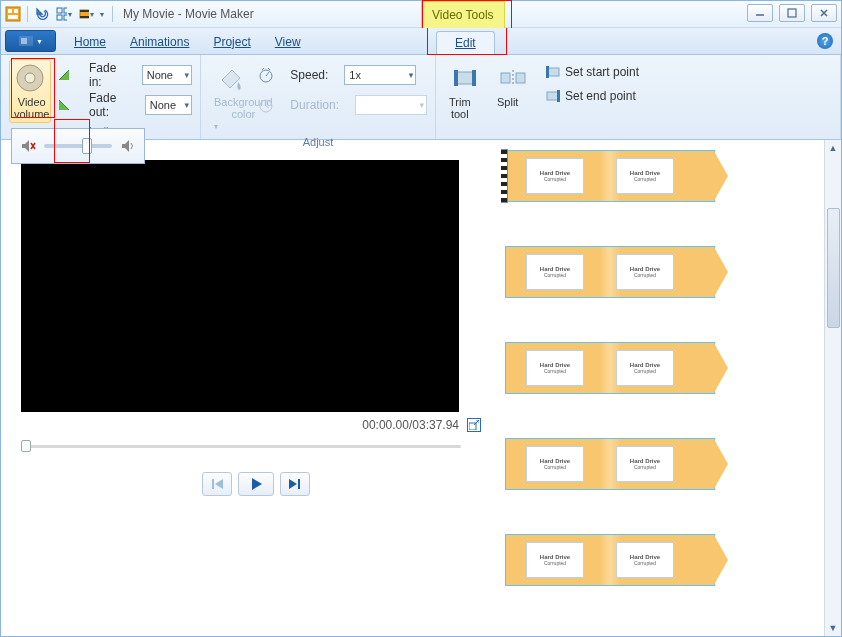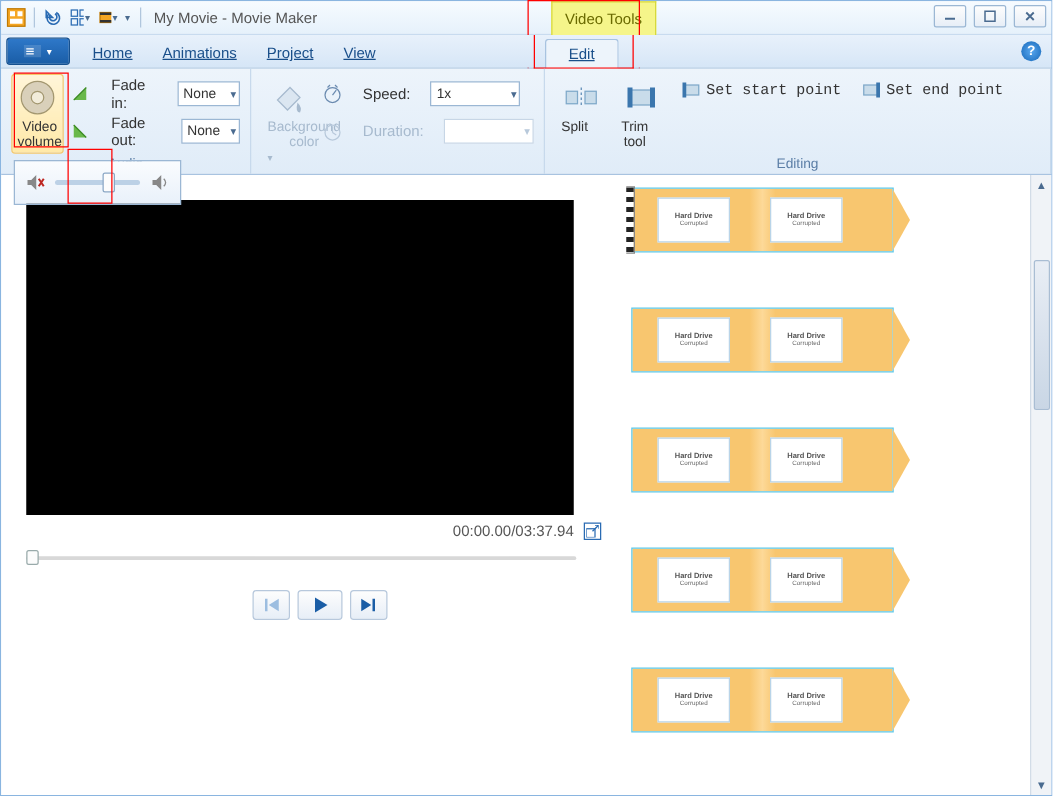--- a/index.html
+++ b/index.html
@@ -3,21 +3,21 @@
 <meta charset="utf-8">
 <style>
   * { box-sizing: border-box; margin: 0; padding: 0; }
   body { font-family: "Segoe UI", Tahoma, sans-serif; font-size: 12px; color: #333; background: #fff; width: 842px; height: 637px; overflow: hidden; position: relative; }
   .window { width: 842px; height: 637px; border: 1px solid #8ab5e0; display: flex; flex-direction: column; background:#fff;}
   
   .titlebar { height: 27px; display: flex; align-items: center; background: linear-gradient(#f6fbff,#e6f1fb); border-bottom:1px solid #c8dbef; position: relative; }
   .qat { display: flex; align-items: center; gap: 6px; padding-left:4px; }
   .qat .ico { width:16px; height:16px; display:inline-flex; align-items:center; justify-content:center; }
   .title-text { margin-left: 10px; color:#555; }
-  .vt-badge { position:absolute; left:440px; top:0; height:27px; display:flex; align-items:center; padding:0 10px; border:1px solid #d7d93b; background:#f5f58a; color:#6a6a00; border-bottom:none;}
+  .vt-badge { position:absolute; left:420px; top:0; height:27px; display:flex; align-items:center; padding:0 10px; border:1px solid #d7d93b; background:#f5f58a; color:#6a6a00; border-bottom:none;}
   .vt-wrap { position:absolute; left:421px; top:-1px; width:90px; height:56px; border:1px solid red; pointer-events:none;}
   .winbtns { position:absolute; right:4px; top:3px; display:flex; gap:6px; }
   .winbtns .wbtn { width:26px; height:18px; border:1px solid #9bb7d4; background:linear-gradient(#fdfdfd,#e7eef7); border-radius:2px; display:flex; align-items:center; justify-content:center; color:#4a6b90; font-weight:bold; }
   
   .tabrow { height:27px; display:flex; align-items:flex-end; background:linear-gradient(#e8f1fb,#d6e6f7); border-bottom:1px solid #a8c3e0; padding-left:4px; position:relative;}
   .filebtn { width:51px; height:22px; background:linear-gradient(#2e78c9,#1a5da6); border:1px solid #15508f; border-radius:3px; color:#fff; display:flex; align-items:center; justify-content:center; gap:4px; margin-right:6px; margin-bottom:2px;}
   .tab { padding:5px 12px; color:#1a4f8a; cursor:default;text-decoration:underline; }
   .tab.active { background:#edf4fb; border:1px solid #a8c3e0; border-bottom:1px solid #edf4fb; border-top-left-radius:3px; border-top-right-radius:3px; }
   .tab.edit { position:absolute; left:435px; top:3px; padding:4px 18px;}
   .edit-wrap { position:absolute; left:426px; top:0; width:80px; height:27px; border:1px solid red; border-top:none; pointer-events:none;}
@@ -241,67 +241,67 @@
                 </svg>
               </span>
             <span class="smalllbl disabled">Duration:</span>
             <div class="combo" style="width:72px; color:#a7bace; border-color:#c7d6e6;">
                 <span></span>
                 <span class="dd" style="color:#b8c9db;">▾</span>
               </div>
           </div>
         </div>
       </div>
+      <div class="group-label">Adjust</div>
     </div>
 
     <div class="group" style="flex:1;">
       <div class="group-controls">
-        <div class="bigbtn">
-          <span class="bicon">
-              <svg width="30" height="28">
-                <rect x="3" y="9" width="9" height="10" fill="#c9dcea" stroke="#7ea8c9"></rect>
-                <rect x="18" y="9" width="9" height="10" fill="#c9dcea" stroke="#7ea8c9"></rect>
-                <line x1="15" y1="6" x2="15" y2="22" stroke="#5b8ab5" stroke-dasharray="2 2"></line>
-              </svg>
-            </span>
-          <span>Split</span>
-        </div>
         <div class="bigbtn">
           <span class="bicon">
               <svg width="30" height="28">
                 <rect x="6" y="8" width="18" height="12" fill="#c9dcea" stroke="#7ea8c9"></rect>
                 <rect x="4" y="6" width="4" height="16" fill="#3b76ad"></rect>
                 <rect x="22" y="6" width="4" height="16" fill="#3b76ad"></rect>
               </svg>
             </span>
           <span style="white-space:pre-line; line-height:1.1;">Trim
 tool</span>
         </div>
-        <div style="display:flex; flex-direction:row; gap:6px; padding-top:4px;font-family:Liberation Mono, monospace;">
+        <div class="bigbtn">
+          <span class="bicon">
+              <svg width="30" height="28">
+                <rect x="3" y="9" width="9" height="10" fill="#c9dcea" stroke="#7ea8c9"></rect>
+                <rect x="18" y="9" width="9" height="10" fill="#c9dcea" stroke="#7ea8c9"></rect>
+                <line x1="15" y1="6" x2="15" y2="22" stroke="#5b8ab5" stroke-dasharray="2 2"></line>
+              </svg>
+            </span>
+          <span>Split</span>
+        </div>
+        <div style="display:flex; flex-direction:column; gap:6px; padding-top:4px;">
           <div class="smallbtn">
             <span>
                 <svg width="16" height="14">
                   <rect x="2" y="3" width="12" height="8" fill="#c9dcea" stroke="#7ea8c9"></rect>
                   <rect x="1" y="1" width="3" height="12" fill="#3b76ad"></rect>
                 </svg>
               </span>
             <span>Set start point</span>
           </div>
           <div class="smallbtn">
             <span>
                 <svg width="16" height="14">
                   <rect x="2" y="3" width="12" height="8" fill="#c9dcea" stroke="#7ea8c9"></rect>
                   <rect x="12" y="1" width="3" height="12" fill="#3b76ad"></rect>
                 </svg>
               </span>
             <span>Set end point</span>
           </div>
         </div>
       </div>
-      <div class="group-label">Editing</div>
     </div>
   </div>
 
   <div class="bigbtn-red"></div>
 
   <div class="vol-popup">
     <span class="muteico">
         <svg width="16" height="16">
           <path d="M2 6 L5 6 L9 2 L9 14 L5 10 L2 10 Z" fill="#888"></path>
           <path d="M11 5 L15 11 M15 5 L11 11" stroke="#bd2620" stroke-width="1.6"></path>

